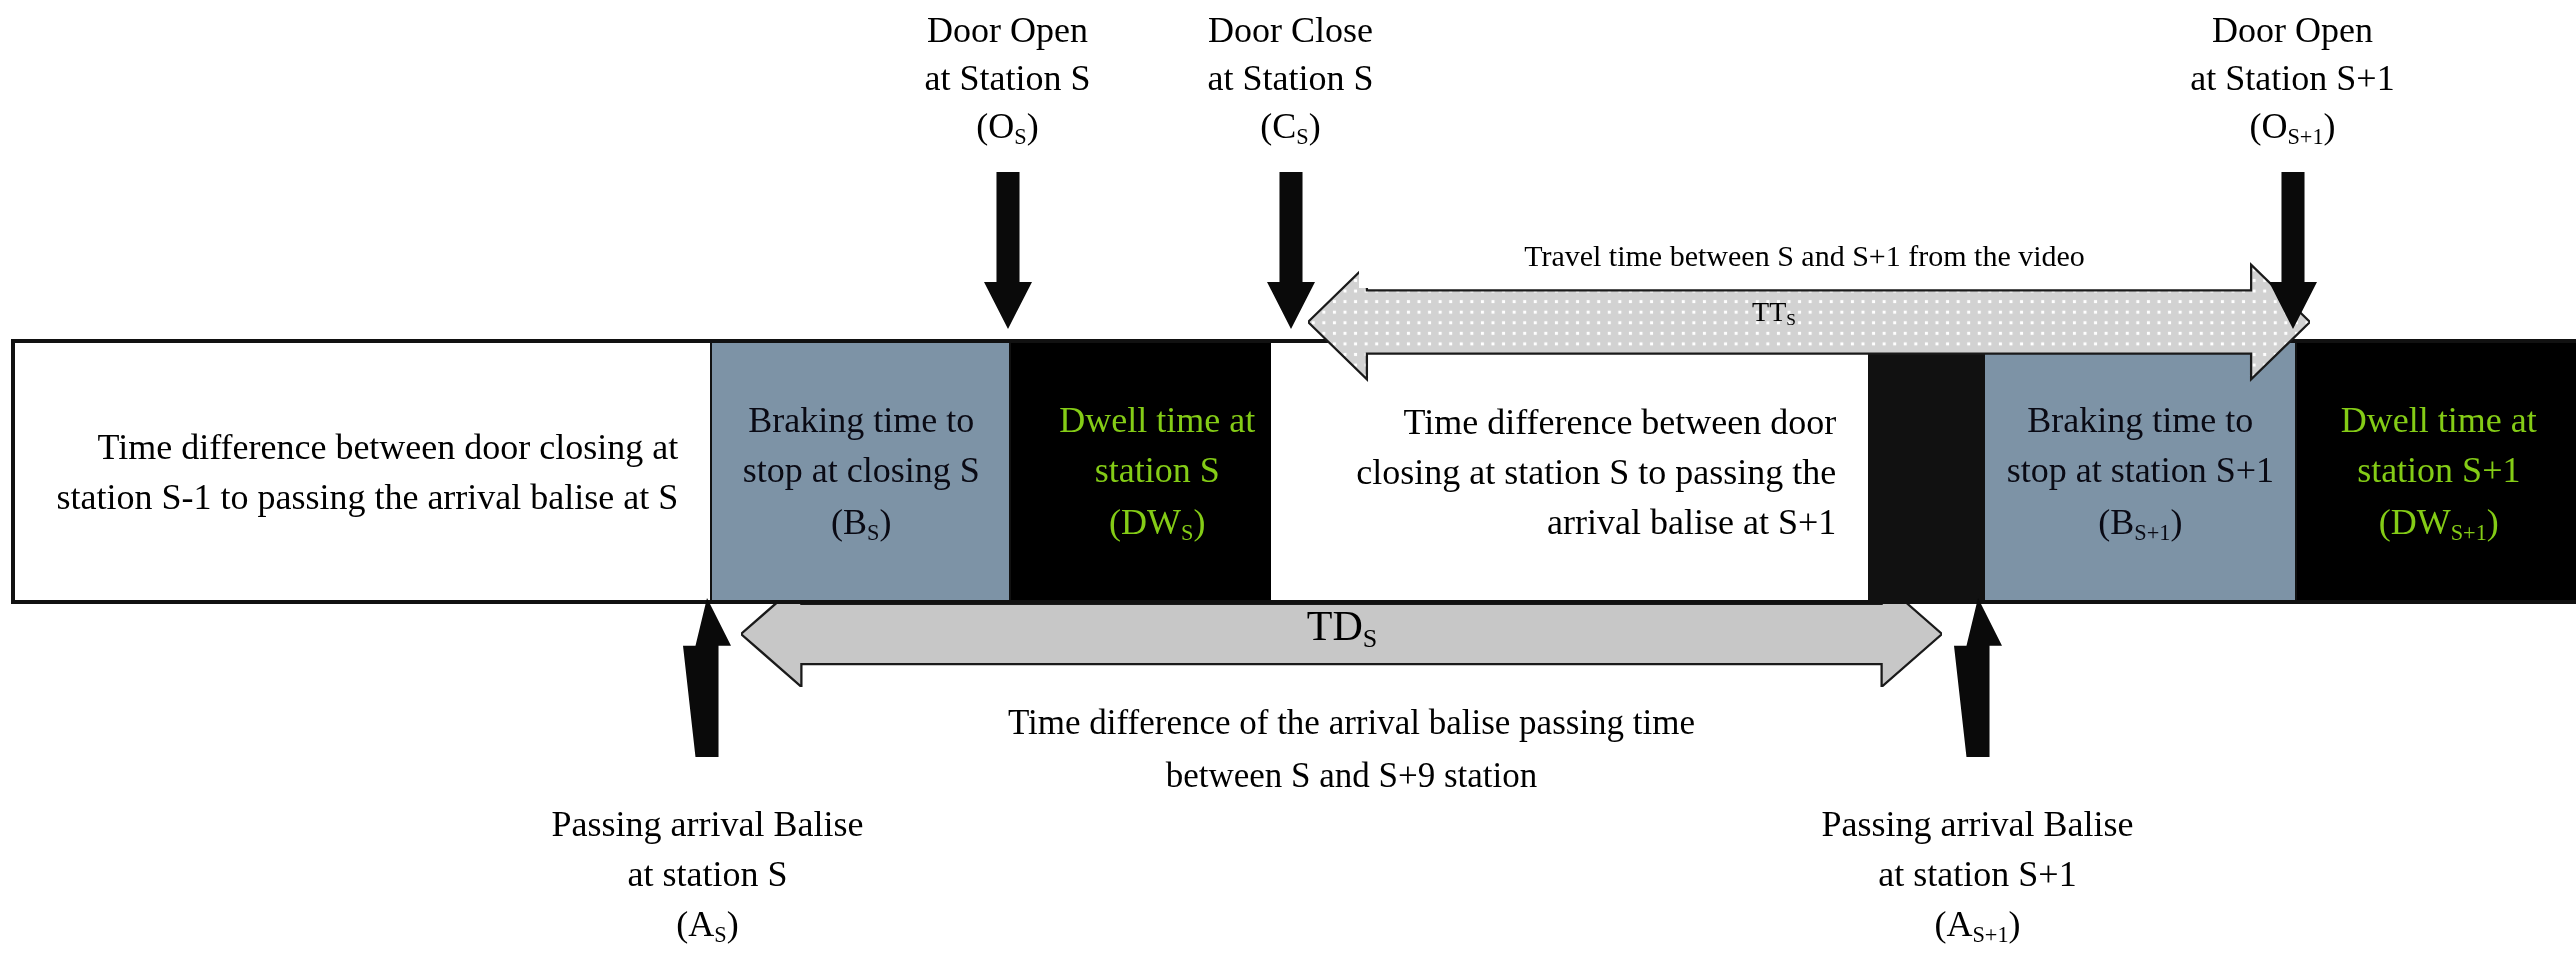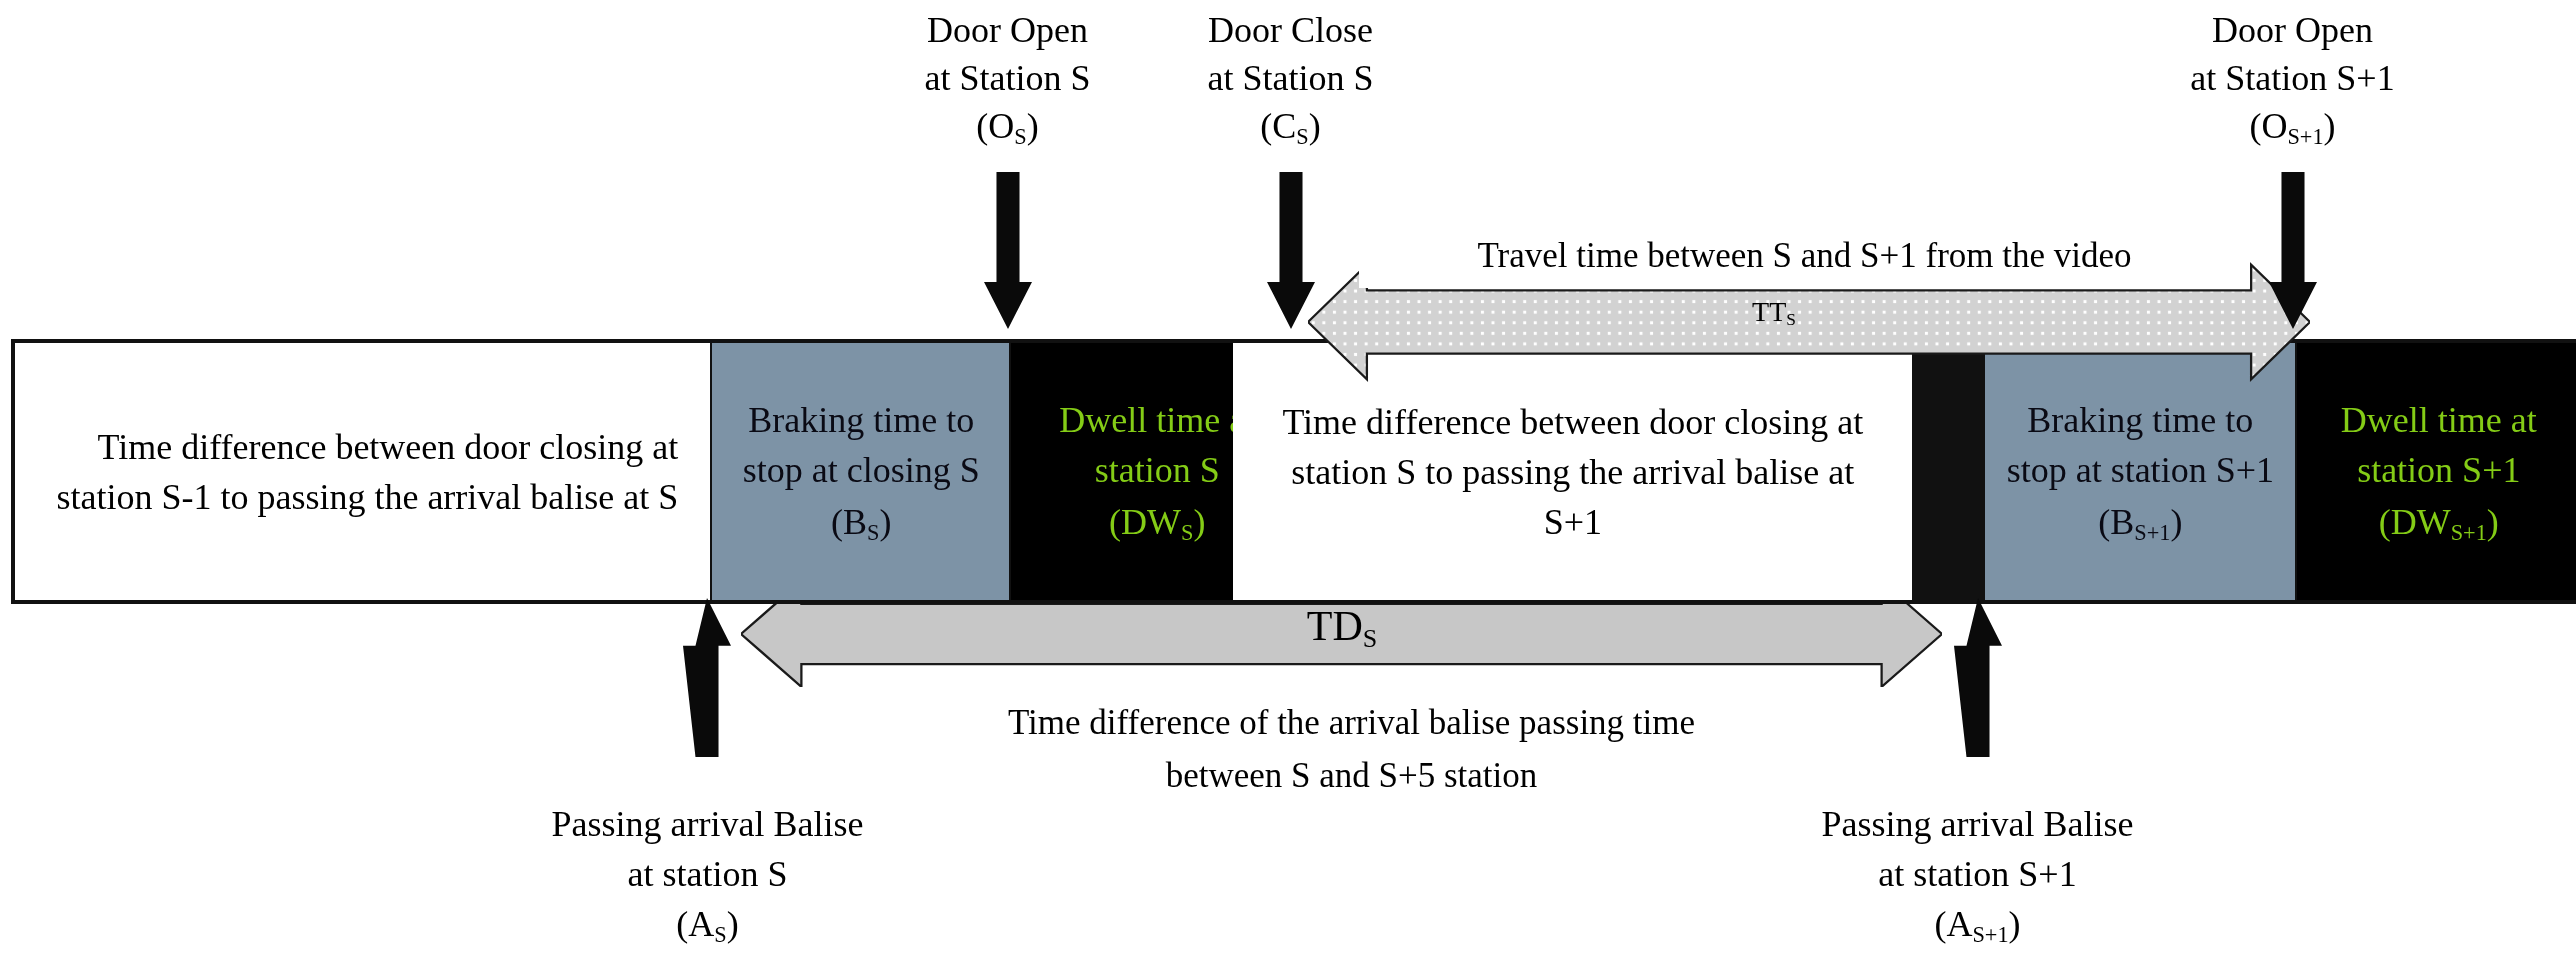--- a/index.html
+++ b/index.html
@@ -90,21 +90,21 @@
   .tt-caption {
     position: absolute;
     left: 1359px;
     top: 223px;
     width: 891px;
     height: 65px;
     background: #ffffff;
     display: flex;
     align-items: center;
     justify-content: center;
-    font-size: 35px;
+    font-size: 30px;
     z-index: 4;
     white-space: nowrap;
   }
   .tt-label {
     position: absolute;
     left: 1623px;
     top: 296px;
     width: 302px;
     text-align: center;
     font-size: 28px;
@@ -169,21 +169,21 @@
       <div class="seg-label">Time difference between door closing at station S-1 to passing the arrival balise at S</div>
     </div>
     <div class="seg slate" style="left:695px; width:300px;">
       <div class="seg-label">Braking time to stop at closing S</div>
       <div class="seg-sym"><span>(B</span><sub>S</sub><span>)</span></div>
     </div>
     <div class="seg dwell" style="left:994px; width:294px;">
       <div class="seg-label">Dwell time at station S</div>
       <div class="seg-sym"><span>(DW</span><sub>S</sub><span>)</span></div>
     </div>
-    <div class="seg white" style="left:1218px; width:679px;">
+    <div class="seg white" style="left:1256px; width:597px;text-align:right;">
       <div class="seg-label">Time difference between door closing at station S to passing the arrival balise at S+1</div>
     </div>
     <div class="seg slate" style="left:1968px; width:312px;">
       <div class="seg-label">Braking time to stop at station S+1</div>
       <div class="seg-sym"><span>(B</span><sub>S+1</sub><span>)</span></div>
     </div>
     <div class="seg dwell" style="left:2280px; width:285px;">
       <div class="seg-label">Dwell time at station S+1</div>
       <div class="seg-sym"><span>(DW</span><sub>S+1</sub><span>)</span></div>
     </div>
@@ -198,21 +198,21 @@
     </defs>
     <polygon points="0,90 78,14 78,48 1249,48 1249,14 1327,90 1249,166 1249,132 78,132 78,166" fill="url(#ttdots)" stroke="#1a1a1a" stroke-width="3"></polygon>
   </svg>
 
   <div class="tt-caption">Travel time between S and S+1 from the video</div>
   <div class="tt-label"><span>TT</span><sub>S</sub></div>
 
   <div class="td-label"><span>TD</span><sub>S</sub></div>
   <div class="td-caption">
     <div>Time difference of the arrival balise passing time</div>
-    <div>between S and S+5 station</div>
+    <div>between S and S+9 station</div>
   </div>
 
   <div class="evt bottom" style="left:451px; top:799px;">
     <div>Passing arrival Balise</div>
     <div>at station S</div>
     <div><span>(A</span><sub>S</sub><span>)</span></div>
   </div>
 
   <div class="evt bottom" style="left:1721px; top:799px;">
     <div>Passing arrival Balise</div>

